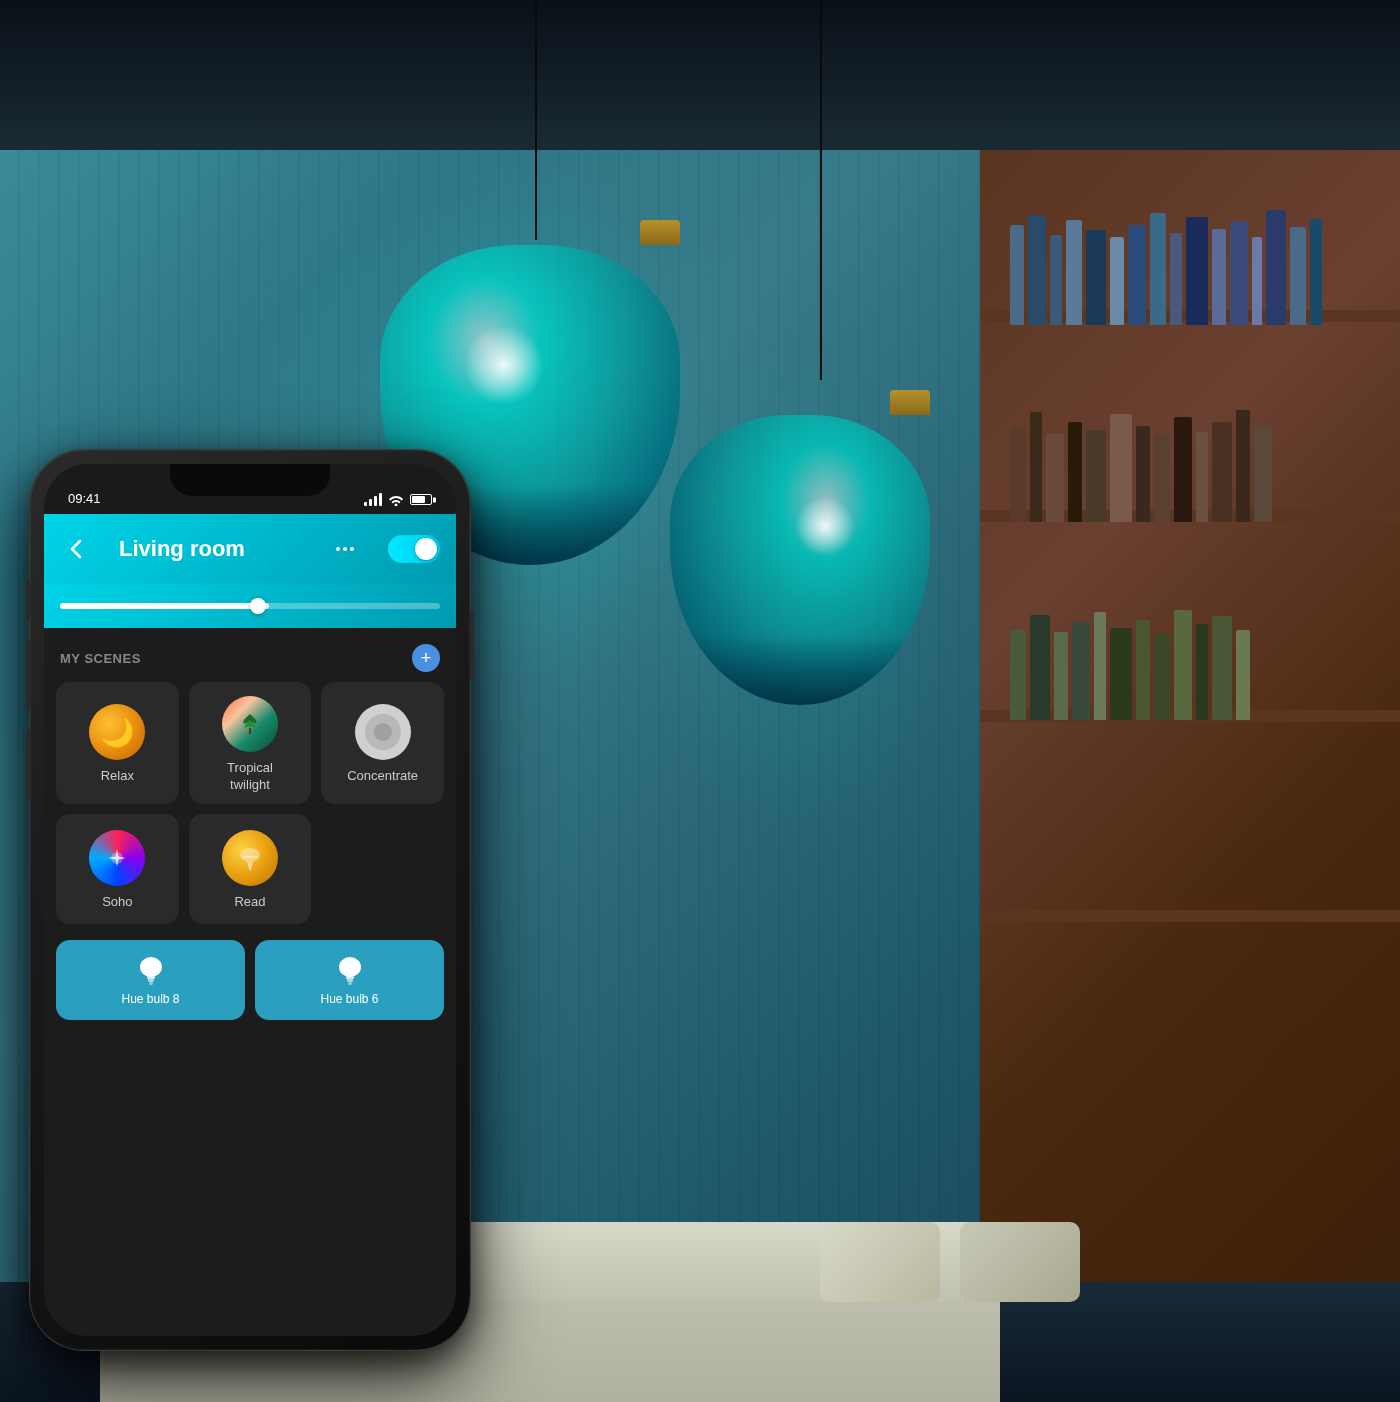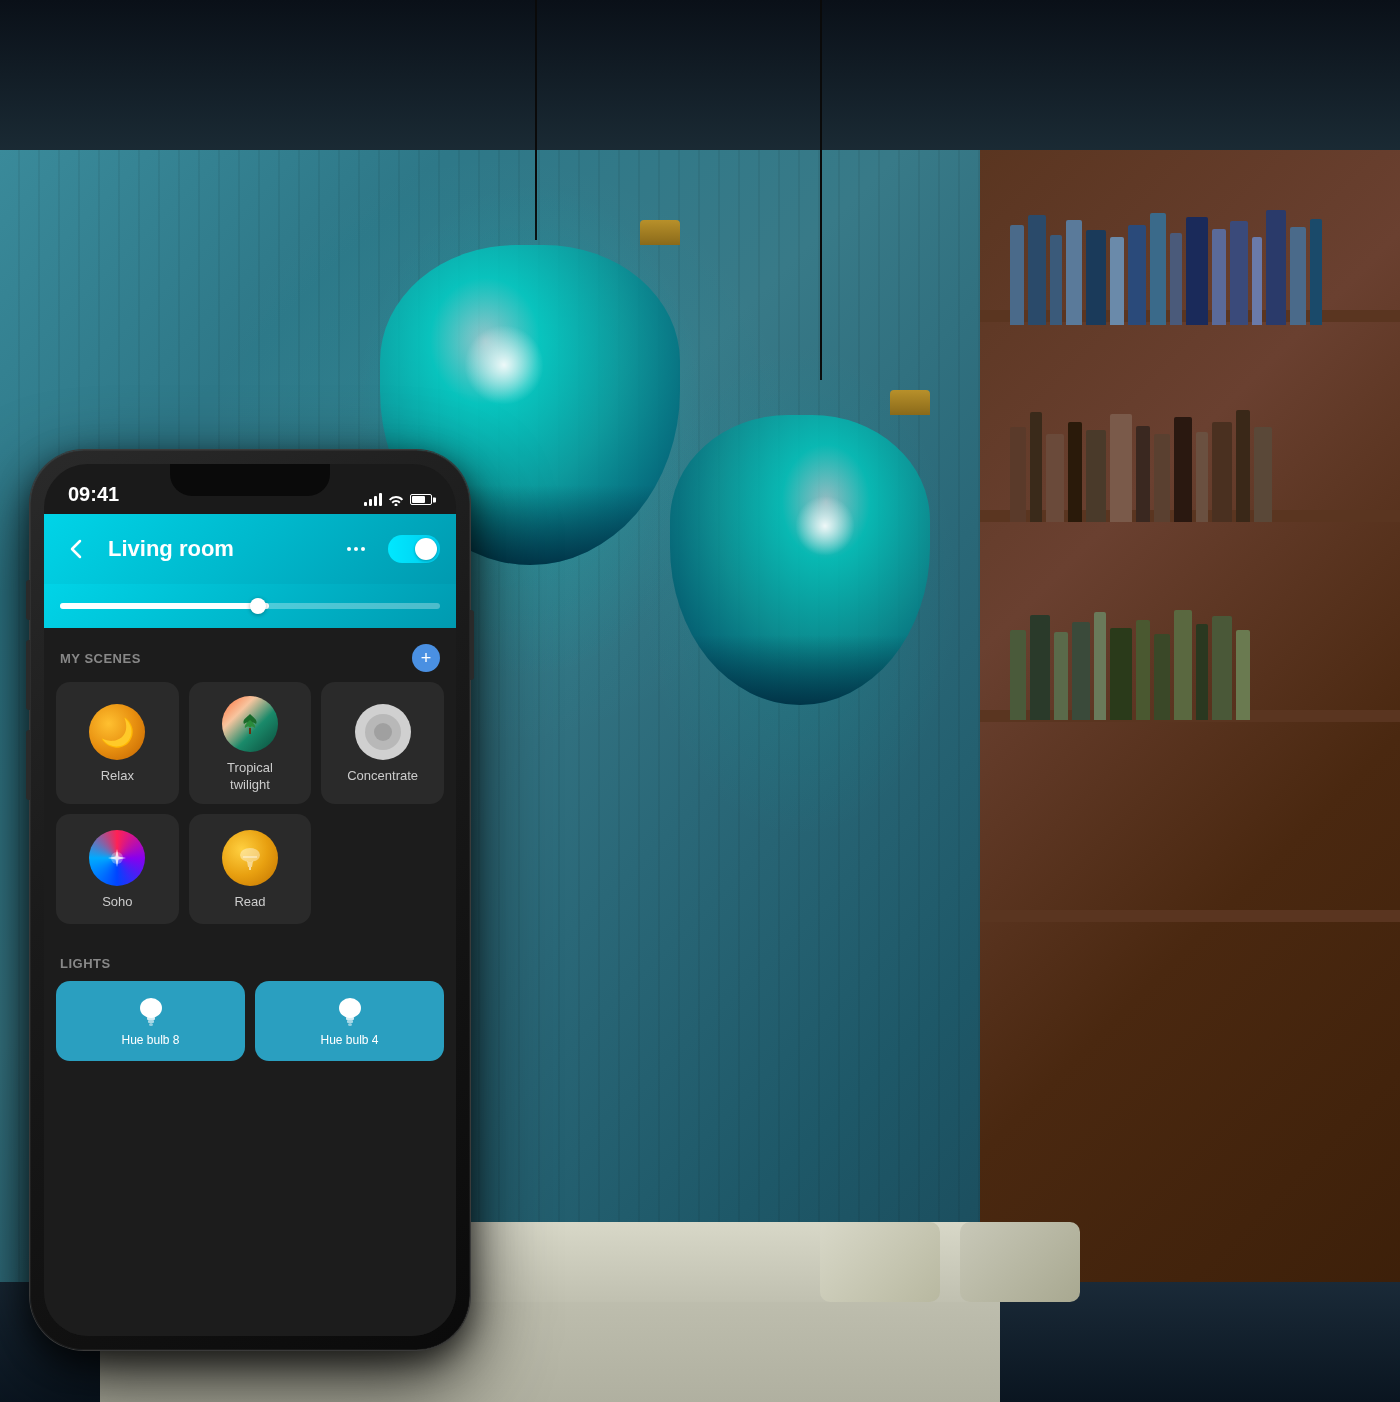--- a/index.html
+++ b/index.html
@@ -357,22 +357,22 @@
       height: 50px;
       display: flex;
       align-items: flex-end;
       padding: 0 24px 8px;
       justify-content: space-between;
       z-index: 9;
       background: transparent;
     }
 
     .status-time {
-      font-size: 20px;
-      font-weight: 700;
+      font-size: 13px;
+      font-weight: 400;
       color: white;
     }
 
     .status-icons {
       display: flex;
       gap: 6px;
       align-items: center;
     }
 
     .signal-bars {
@@ -420,21 +420,21 @@
     
     .app-header {
       position: absolute;
       top: 50px;
       left: 0; right: 0;
       height: 70px;
       background: linear-gradient(135deg, #00d4e8 0%, #00b8cc 50%, #009ab0 100%);
       display: flex;
       align-items: center;
       padding: 0 16px;
-      gap: 16px;
+      gap: 27px;
     }
 
     .back-btn {
       width: 32px;
       height: 32px;
       display: flex;
       align-items: center;
       justify-content: center;
       color: white;
       font-size: 18px;
@@ -944,43 +944,40 @@
                 <path d="M10 16 Q13 18 16 16 L15 22 L11 22 Z" fill="rgba(255,255,255,0.5)"></path>
                 <rect x="12" y="22" width="2" height="3" fill="rgba(255,255,255,0.6)"></rect>
                 <line x1="6" y1="12" x2="20" y2="12" stroke="rgba(255,255,255,0.5)" stroke-width="1.5"></line>
               </svg>
             </div>
             <span class="scene-label">Read</span>
           </div>
         </div>
 
         <div class="lights-section">
-          <div class="section-header">
-            <span class="section-title">LIGHTS</span>
-          </div>
           <div class="lights-grid">
 
             <div class="light-card">
               <svg width="26" height="32" viewBox="0 0 26 32" fill="white">
                 <ellipse cx="13" cy="13" rx="11" ry="10"></ellipse>
                 <rect x="9" y="22" width="8" height="3" rx="1" fill="rgba(255,255,255,0.8)"></rect>
                 <rect x="10" y="25" width="6" height="3" rx="1" fill="rgba(255,255,255,0.6)"></rect>
                 <rect x="11" y="28" width="4" height="3" rx="2" fill="rgba(255,255,255,0.5)"></rect>
               </svg>
               <span class="light-label">Hue bulb 8</span>
             </div>
 
             <div class="light-card">
               <svg width="26" height="32" viewBox="0 0 26 32" fill="white">
                 <ellipse cx="13" cy="13" rx="11" ry="10"></ellipse>
                 <rect x="9" y="22" width="8" height="3" rx="1" fill="rgba(255,255,255,0.8)"></rect>
                 <rect x="10" y="25" width="6" height="3" rx="1" fill="rgba(255,255,255,0.6)"></rect>
                 <rect x="11" y="28" width="4" height="3" rx="2" fill="rgba(255,255,255,0.5)"></rect>
               </svg>
-              <span class="light-label">Hue bulb 4</span>
+              <span class="light-label">Hue bulb 6</span>
             </div>
 
           </div>
         </div>
 
       </div>
     </div>
   </div>
 </div>
 

